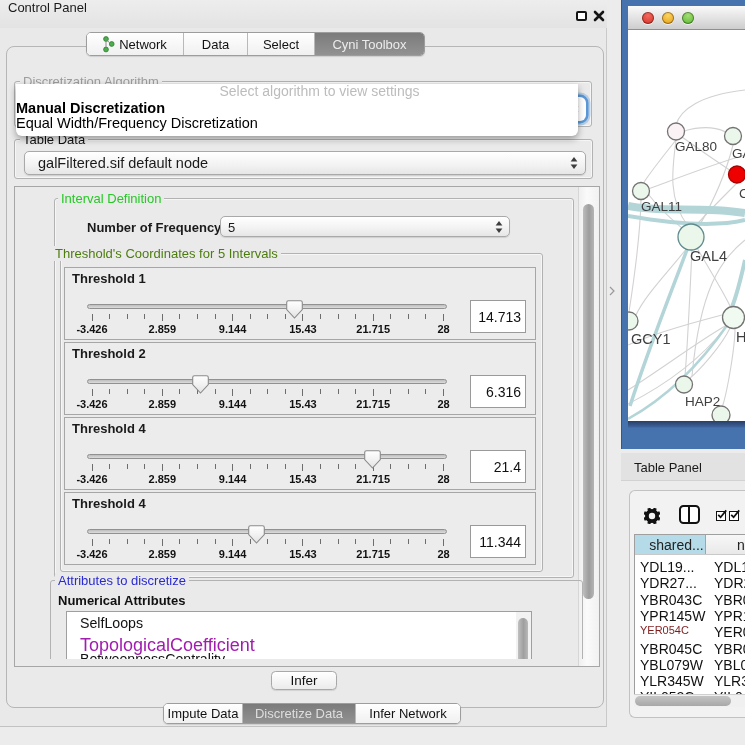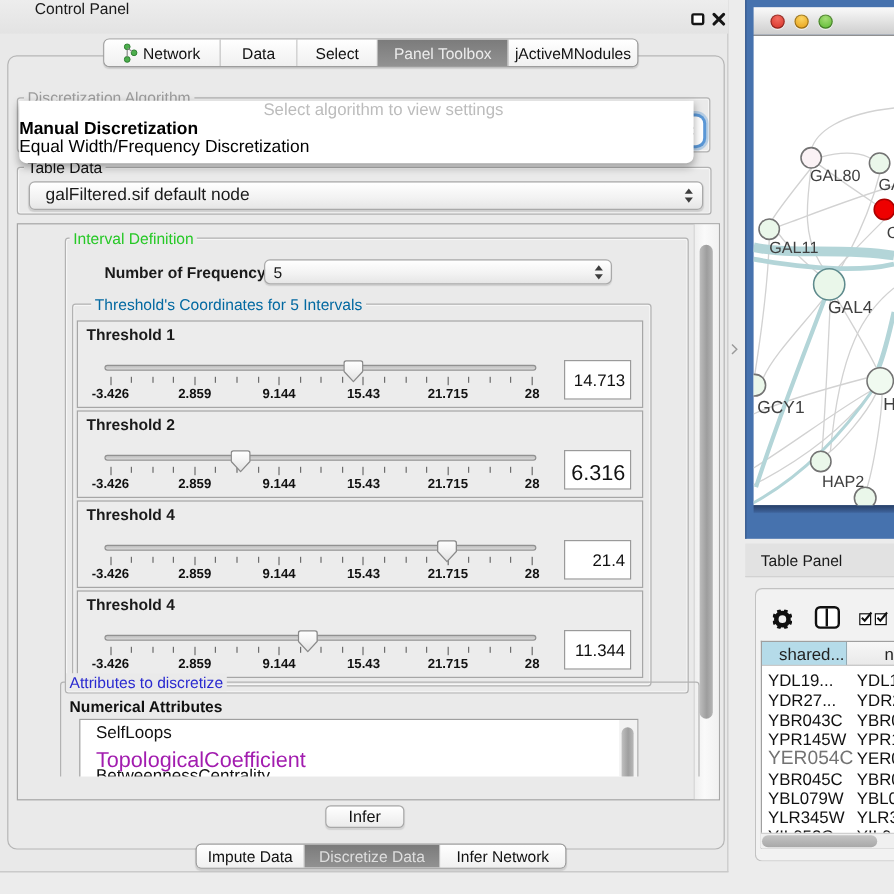--- a/index.html
+++ b/index.html
@@ -13,37 +13,36 @@
          background:linear-gradient(#ffffff,#f2f2f2 60%,#e6e6e6); box-shadow:0 1px 1px rgba(0,0,0,.12); }
 .seg { position:absolute; display:flex; background:#fff; border:1px solid #9d9d9d; border-radius:5px;
        overflow:hidden; box-shadow:0 1px 1px rgba(0,0,0,.12); }
 .seg > div { display:flex; align-items:center; justify-content:center; font-size:13px; color:#111;
              border-right:1px solid #b9b9b9; background:linear-gradient(#ffffff,#f0f0f0); }
 .seg > div:last-child { border-right:none; }
 .seg > div.sel { background:linear-gradient(#7b7b7b,#929292); color:#ececec; }
 </style></head><body>
 <div class="abs" style="left:0;top:0;width:607px;height:727px;background:#e9e9e9;border-right:1px solid #c9c9c9;border-bottom:1px solid #c2c2c2;"></div>
 <div class="abs" style="left:0;top:0;width:607px;height:28px;background:linear-gradient(#ededed,#e3e3e3);"></div>
-<div class="abs t13" style="left:8px;top:0;margin-left:21px;">Control Panel</div>
+<div class="abs t13" style="left:8px;top:0;">Control Panel</div>
 <div class="abs" style="left:576px;top:11px;width:11px;height:10px;border:2px solid #151515;border-radius:2px;background:#fff;"></div>
 <svg class="abs" style="left:593px;top:10px;" width="12" height="12">
     <path d="M2 2 L10 10 M10 2 L2 10" stroke="#151515" stroke-width="2.6" stroke-linecap="round"></path>
   </svg>
 <div class="abs" style="left:6px;top:46px;width:598px;height:662px;background:#eaeaea;border:1px solid #b6b6b6;border-radius:8px;"></div>
 <div class="seg" style="left:86px;top:32px;height:24px;">
 <div style="width:97px;"><svg width="12" height="17" viewBox="0 0 12 17" style="margin-right:4px;">
         <circle cx="3" cy="3" r="2.4" fill="#4cae4c" stroke="#2e7d32" stroke-width=".8"></circle>
         <circle cx="8.7" cy="8" r="2.4" fill="#4cae4c" stroke="#2e7d32" stroke-width=".8"></circle>
         <circle cx="3" cy="13.5" r="2.4" fill="#4cae4c" stroke="#2e7d32" stroke-width=".8"></circle>
         <path d="M3 5.4 L3 11.2 M3.5 4 L7 7" stroke="#8a8a8a" stroke-width="1"></path>
       </svg>Network</div>
 <div style="width:64px;">Data</div>
 <div style="width:67px;">Select</div>
-<div class="sel" style="width:109px;">Panel Toolbox</div>
-<div style="width:107px;">jActiveMNodules</div>
+<div class="sel" style="width:109px;">Cyni Toolbox</div>
 </div>
 <div class="grp" style="left:14px;top:81px;width:578px;height:46px;"></div>
 <div class="gtitle" style="left:20px;top:74px;color:#9c9c9c;">Discretization Algorithm</div>
 <div class="abs" style="left:520px;top:97px;width:66px;height:24px;border-radius:6px;background:#fff;box-shadow:0 0 0 2.5px #5a97d6, 0 0 0 4.5px rgba(120,170,220,.45);"></div>
 <svg class="abs" style="left:570px;top:101px;" width="10" height="16">
     <path d="M5 1 L8.5 6 L1.5 6 Z" fill="#9a9a9a"></path>
     <path d="M5 15 L8.5 10 L1.5 10 Z" fill="#9a9a9a"></path>
   </svg>
 <div class="grp" style="left:14px;top:139px;width:579px;height:40px;"></div>
 <div class="gtitle" style="left:20px;top:132px;color:#111;">Table Data</div>
@@ -59,21 +58,21 @@
 <div class="grp" style="left:54px;top:198px;width:520px;height:380px;"></div>
 <div class="gtitle" style="left:58px;top:191px;color:#26c826;">Interval Definition</div>
 <div class="abs t13" style="left:87px;top:220px;font-weight:bold;">Number of Frequency</div>
 <div class="combo" style="left:220px;top:216px;width:290px;height:21px;"></div>
 <div class="abs t13" style="left:228px;top:220px;">5</div>
 <svg class="abs" style="left:494px;top:220px;" width="10" height="14">
     <path d="M5 1 L8.4 5.4 L1.6 5.4 Z" fill="#3d3d3d"></path>
     <path d="M5 13 L8.4 8.6 L1.6 8.6 Z" fill="#3d3d3d"></path>
   </svg>
 <div class="grp" style="left:60px;top:253px;width:483px;height:319px;"></div>
-<div class="gtitle" style="left:76px;top:246px;color:#0369a1;">Threshold's Coordinates for 5 Intervals</div>
+<div class="gtitle" style="left:52px;top:246px;color:#4d7c0f;">Threshold's Coordinates for 5 Intervals</div>
 <svg width="0" height="0" style="position:absolute">
     <defs>
       <linearGradient id="thg" x1="0" y1="0" x2="0" y2="1">
         <stop offset="0" stop-color="#ffffff"></stop>
         <stop offset="0.5" stop-color="#f2f2f2"></stop>
         <stop offset="1" stop-color="#e2e2e2"></stop>
       </linearGradient>
     </defs>
   </svg>
 <div class="abs" style="left:64px;top:267px;width:472px;height:73px;background:#ececec;border:1px solid #a6a6a6;"></div>
@@ -138,21 +137,21 @@
 <div class="abs" style="left:61.5px;top:398px;width:61px;text-align:center;font-size:11px;font-weight:bold;color:#111;">-3.426</div>
 <div class="abs" style="left:131.8px;top:398px;width:61px;text-align:center;font-size:11px;font-weight:bold;color:#111;">2.859</div>
 <div class="abs" style="left:202.1px;top:398px;width:61px;text-align:center;font-size:11px;font-weight:bold;color:#111;">9.144</div>
 <div class="abs" style="left:272.4px;top:398px;width:61px;text-align:center;font-size:11px;font-weight:bold;color:#111;">15.43</div>
 <div class="abs" style="left:342.7px;top:398px;width:61px;text-align:center;font-size:11px;font-weight:bold;color:#111;">21.715</div>
 <div class="abs" style="left:413.0px;top:398px;width:61px;text-align:center;font-size:11px;font-weight:bold;color:#111;">28</div>
 <svg class="abs" style="left:192.0px;top:375px;" width="17" height="19">
     <path d="M2.5 0.7 H14.5 Q16.3 0.7 16.3 2.5 V9.5 L8.5 18 L0.7 9.5 V2.5 Q0.7 0.7 2.5 0.7 Z" fill="url(#thg)" stroke="#8a8a8a" stroke-width="1.1"></path>
   </svg>
 <div class="abs" style="left:470px;top:375px;width:56px;height:33px;background:#fff;border:1px solid #9a9a9a;"></div>
-<div class="abs" style="left:470px;top:384px;width:51px;text-align:right;font-size:18px;color:#111;">6.316</div>
+<div class="abs" style="left:470px;top:384px;width:51px;text-align:right;font-size:14px;color:#111;">6.316</div>
 <div class="abs" style="left:64px;top:417px;width:472px;height:73px;background:#ececec;border:1px solid #a6a6a6;"></div>
 <div class="abs t13" style="left:72px;top:421px;font-weight:bold;">Threshold 4</div>
 <div class="abs" style="left:87px;top:454px;width:360px;height:5px;border:1px solid #919191;border-radius:3px;background:linear-gradient(#bdbdbd,#dcdcdc);"></div>
 <div class="abs" style="left:91.5px;top:464px;width:1px;height:7px;background:#6d6d6d;"></div>
 <div class="abs" style="left:109.1px;top:464px;width:1px;height:5px;background:#6d6d6d;"></div>
 <div class="abs" style="left:126.7px;top:464px;width:1px;height:5px;background:#6d6d6d;"></div>
 <div class="abs" style="left:144.2px;top:464px;width:1px;height:5px;background:#6d6d6d;"></div>
 <div class="abs" style="left:161.8px;top:464px;width:1px;height:7px;background:#6d6d6d;"></div>
 <div class="abs" style="left:179.4px;top:464px;width:1px;height:5px;background:#6d6d6d;"></div>
 <div class="abs" style="left:197.0px;top:464px;width:1px;height:5px;background:#6d6d6d;"></div>
@@ -209,35 +208,35 @@
 <div class="abs" style="left:131.8px;top:548px;width:61px;text-align:center;font-size:11px;font-weight:bold;color:#111;">2.859</div>
 <div class="abs" style="left:202.1px;top:548px;width:61px;text-align:center;font-size:11px;font-weight:bold;color:#111;">9.144</div>
 <div class="abs" style="left:272.4px;top:548px;width:61px;text-align:center;font-size:11px;font-weight:bold;color:#111;">15.43</div>
 <div class="abs" style="left:342.7px;top:548px;width:61px;text-align:center;font-size:11px;font-weight:bold;color:#111;">21.715</div>
 <div class="abs" style="left:413.0px;top:548px;width:61px;text-align:center;font-size:11px;font-weight:bold;color:#111;">28</div>
 <svg class="abs" style="left:248.2px;top:525px;" width="17" height="19">
     <path d="M2.5 0.7 H14.5 Q16.3 0.7 16.3 2.5 V9.5 L8.5 18 L0.7 9.5 V2.5 Q0.7 0.7 2.5 0.7 Z" fill="url(#thg)" stroke="#8a8a8a" stroke-width="1.1"></path>
   </svg>
 <div class="abs" style="left:470px;top:525px;width:56px;height:33px;background:#fff;border:1px solid #9a9a9a;"></div>
 <div class="abs" style="left:470px;top:534px;width:51px;text-align:right;font-size:14px;color:#111;">11.344</div>
-<div class="abs" style="left:15px;top:560px;width:584px;height:87px;overflow:hidden;">
+<div class="abs" style="left:15px;top:572px;width:584px;height:87px;overflow:hidden;">
     <div style="position:absolute;left:35px;top:8px;width:533px;height:120px;border:1px solid #b2b2b2;border-radius:3px;"></div>
     <div style="position:absolute;left:40px;top:1px;font-size:13px;color:#2a2ad0;background:#eaeaea;padding:0 3px;">Attributes to discretize</div>
     <div style="position:absolute;left:43px;top:21px;font-size:13px;font-weight:bold;color:#111;">Numerical Attributes</div>
     <div style="position:absolute;left:51px;top:39px;width:466px;height:60px;background:#fff;border:1px solid #9f9f9f;"></div>
     <div style="position:absolute;left:65px;top:43px;font-size:14.2px;color:#111;">SelfLoops</div>
     <div style="position:absolute;left:65px;top:62.5px;font-size:18px;color:#a21caf;">TopologicalCoefficient</div>
     <div style="position:absolute;left:65px;top:79px;font-size:14.2px;color:#111;">BetweennessCentrality</div>
     <div style="position:absolute;left:501px;top:40px;width:15px;height:58px;background:#f2f2f2;"></div>
     <div style="position:absolute;left:503px;top:46px;width:10px;height:52px;border-radius:5px;background:linear-gradient(90deg,#c0c0c0,#9f9f9f 55%,#b8b8b8);"></div>
   </div>
 <div class="abs" style="left:271px;top:671px;width:66px;height:19px;border:1px solid #a8a8a8;border-radius:4.5px;background:linear-gradient(#ffffff,#ebebeb);box-shadow:0 1px 1px rgba(0,0,0,.1);"></div>
 <div class="abs" style="left:271px;top:673px;width:66px;text-align:center;font-size:13.5px;color:#111;">Infer</div>
 <div class="seg" style="left:163px;top:703px;height:21px;">
-<div style="width:90px;">Impute Data</div>
+<div style="width:79px;">Impute Data</div>
 <div class="sel" style="width:113px;color:#dedede;">Discretize Data</div>
 <div style="width:104px;">Infer Network</div>
 </div>
 <svg class="abs" style="left:608px;top:286px;" width="8" height="10">
     <path d="M2 1 L6 5 L2 9" stroke="#9a9a9a" stroke-width="1.2" fill="none"></path>
   </svg>
 <div class="abs" style="left:621px;top:0;width:124px;height:449px;background:#4672ae;border-left:1px solid #35578a;"></div>
 <div class="abs" style="left:628px;top:6px;width:117px;height:24px;background:linear-gradient(#fafafa,#cdcdcd);border-bottom:1px solid #8f8f8f;"></div>
 <div class="abs" style="left:642px;top:12px;width:12px;height:12px;border-radius:50%;background:radial-gradient(circle at 50% 30%, #f26b60, #dc3a30 75%);box-shadow:inset 0 0 0 1px rgba(0,0,0,.35), 0 1px 0 rgba(255,255,255,.6);"></div>
 <div class="abs" style="left:662px;top:12px;width:12px;height:12px;border-radius:50%;background:radial-gradient(circle at 50% 30%, #fbd462, #eaa722 75%);box-shadow:inset 0 0 0 1px rgba(0,0,0,.35), 0 1px 0 rgba(255,255,255,.6);"></div>
@@ -327,21 +326,21 @@
 <div class="abs" style="left:737px;top:537px;font-size:14px;color:#222;">nam</div>
 <div class="abs" style="left:635px;top:554px;width:110px;height:1px;background:#c9c9c9;"></div>
 <div class="abs" style="left:640px;top:559.0px;font-size:14px;color:#111;">YDL19...</div>
 <div class="abs" style="left:714px;top:559.0px;font-size:14px;color:#111;">YDL1</div>
 <div class="abs" style="left:640px;top:575.3px;font-size:14px;color:#111;">YDR27...</div>
 <div class="abs" style="left:714px;top:575.3px;font-size:14px;color:#111;">YDR2</div>
 <div class="abs" style="left:640px;top:591.5999999999999px;font-size:14px;color:#111;">YBR043C</div>
 <div class="abs" style="left:714px;top:591.5999999999999px;font-size:14px;color:#111;">YBR0</div>
 <div class="abs" style="left:640px;top:607.8999999999999px;font-size:14px;color:#111;">YPR145W</div>
 <div class="abs" style="left:714px;top:607.8999999999999px;font-size:14px;color:#111;">YPR1</div>
-<div class="abs" style="left:640px;top:624.1999999999998px;font-size:16px;color:#737373;">YER054C</div>
+<div class="abs" style="left:640px;top:624.1999999999998px;font-size:11px;color:#7f1d1d;">YER054C</div>
 <div class="abs" style="left:714px;top:624.1999999999998px;font-size:14px;color:#111;">YER0</div>
 <div class="abs" style="left:640px;top:640.4999999999998px;font-size:14px;color:#111;">YBR045C</div>
 <div class="abs" style="left:714px;top:640.4999999999998px;font-size:14px;color:#111;">YBR0</div>
 <div class="abs" style="left:640px;top:656.7999999999997px;font-size:14px;color:#111;">YBL079W</div>
 <div class="abs" style="left:714px;top:656.7999999999997px;font-size:14px;color:#111;">YBL0</div>
 <div class="abs" style="left:640px;top:673.0999999999997px;font-size:14px;color:#111;">YLR345W</div>
 <div class="abs" style="left:714px;top:673.0999999999997px;font-size:14px;color:#111;">YLR3</div>
 <div class="abs" style="left:634px;top:688px;width:111px;height:6px;overflow:hidden;">
     <div style="position:absolute;left:6px;top:1px;font-size:14px;color:#111;">YIL052C</div>
     <div style="position:absolute;left:80px;top:1px;font-size:14px;color:#111;">YIL0</div>

